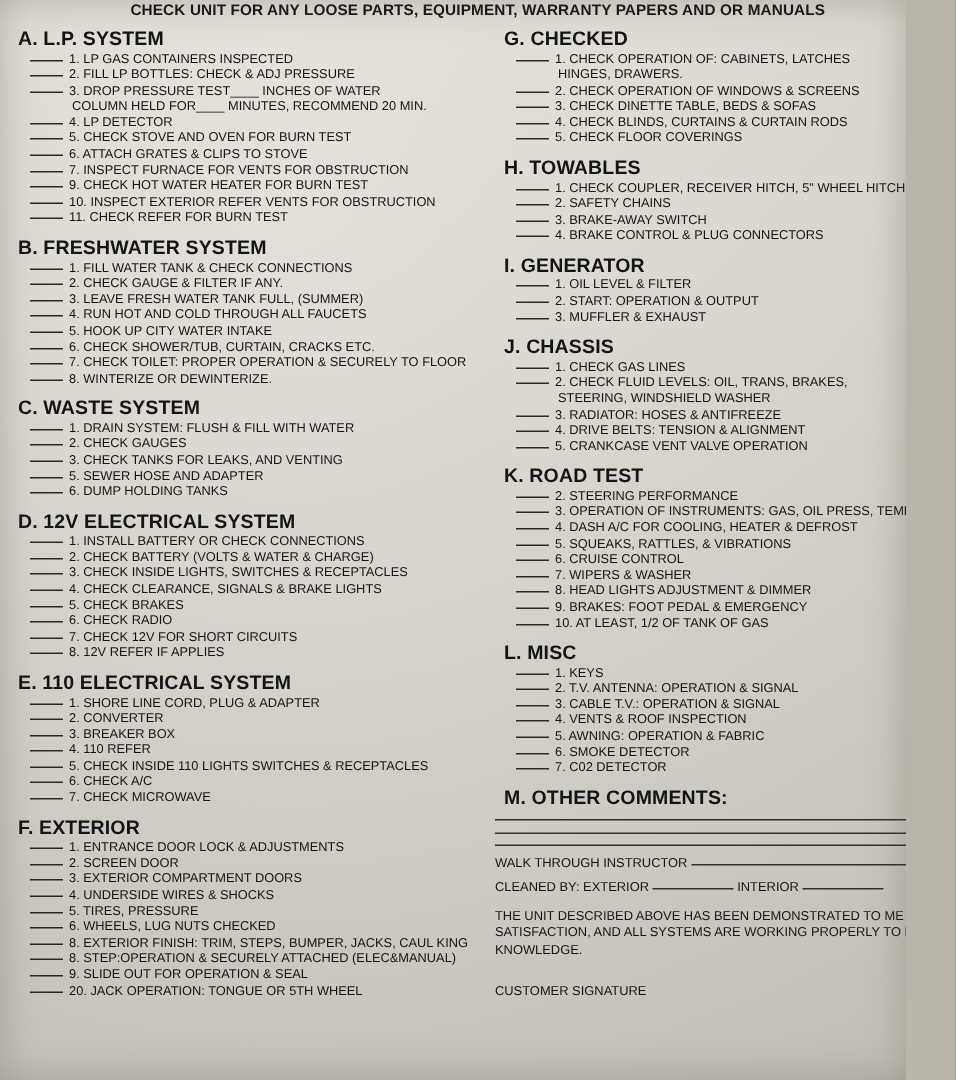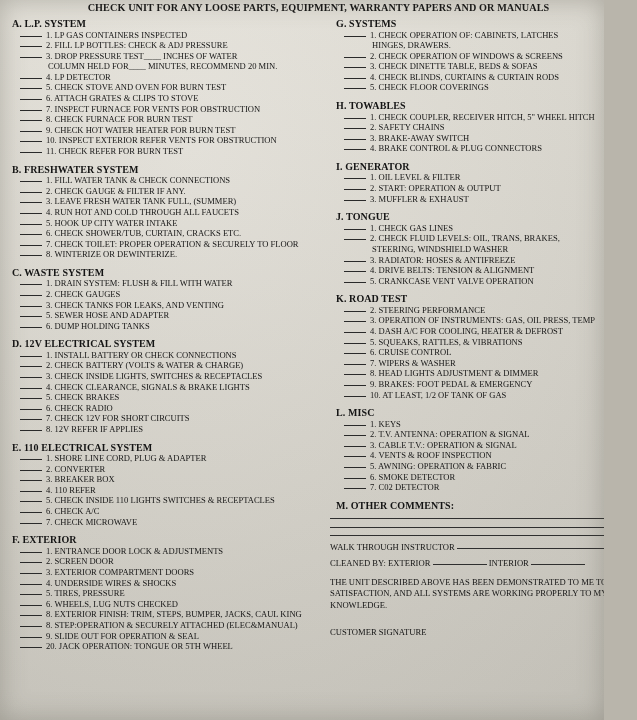--- a/index.html
+++ b/index.html
@@ -5,21 +5,21 @@
   html, body {
     margin: 0;
     padding: 0;
     background: #b9b5ab;
   }
   .page {
     position: relative;
     width: 604px;
     height: 720px;
     background: #15803d;
-    font-family: Liberation Serif, serif;
+    font-family: Liberation Sans, sans-serif;
     color: #141414;
     overflow: hidden;
     box-sizing: border-box;
   }
   .paper {
     position: absolute;
     left: 0;
     top: 0;
     width: 637px;
     height: 720px;
@@ -48,21 +48,21 @@
     width: 322px;
   }
   .col-right {
     left: 330px;
     width: 303px;
   }
   .section {
     margin-bottom: 7px;
   }
   .sec-head {
-    font-size: 10px;
+    font-size: 13px;
     font-weight: bold;
     letter-spacing: 0.1px;
     margin-bottom: 0.5px;
     padding-left: 6px;
   }
   ul.items {
     list-style: none;
     margin: 0;
     padding: 0;
   }
@@ -134,21 +134,20 @@
       <div class="sec-head">A.  L.P. SYSTEM</div>
       <ul class="items">
         <li><span class="blank"></span><span>1. LP GAS CONTAINERS INSPECTED</span></li>
         <li><span class="blank"></span><span>2. FILL LP BOTTLES: CHECK &amp; ADJ PRESSURE</span></li>
         <li><span class="blank"></span><span>3. DROP PRESSURE TEST____ INCHES OF WATER</span></li>
         <li class="sub"><span>COLUMN HELD FOR____ MINUTES, RECOMMEND 20 MIN.</span></li>
         <li><span class="blank"></span><span>4. LP DETECTOR</span></li>
         <li><span class="blank"></span><span>5. CHECK STOVE AND OVEN FOR BURN TEST</span></li>
         <li><span class="blank"></span><span>6. ATTACH GRATES &amp; CLIPS TO STOVE</span></li>
         <li><span class="blank"></span><span>7. INSPECT FURNACE FOR VENTS FOR OBSTRUCTION</span></li>
-        <li><span class="blank"></span><span>8. CHECK FURNACE FOR BURN TEST</span></li>
         <li><span class="blank"></span><span>9. CHECK HOT WATER HEATER FOR BURN TEST</span></li>
         <li><span class="blank"></span><span>10. INSPECT EXTERIOR REFER VENTS FOR OBSTRUCTION</span></li>
         <li><span class="blank"></span><span>11. CHECK REFER FOR BURN TEST</span></li>
       </ul>
     </div>
 
     <div class="section">
       <div class="sec-head">B.  FRESHWATER SYSTEM</div>
       <ul class="items">
         <li><span class="blank"></span><span>1. FILL WATER TANK &amp; CHECK CONNECTIONS</span></li>
@@ -214,21 +213,21 @@
         <li><span class="blank"></span><span>9. SLIDE OUT FOR OPERATION &amp; SEAL</span></li>
         <li><span class="blank"></span><span>20. JACK OPERATION: TONGUE OR 5TH WHEEL</span></li>
       </ul>
     </div>
 
   </div>
 
   <div class="col col-right">
 
     <div class="section">
-      <div class="sec-head">G.  SYSTEMS</div>
+      <div class="sec-head">G.  CHECKED</div>
       <ul class="items">
         <li><span class="blank"></span><span>1. CHECK OPERATION OF: CABINETS, LATCHES</span></li>
         <li class="sub"><span>HINGES, DRAWERS.</span></li>
         <li><span class="blank"></span><span>2. CHECK OPERATION OF WINDOWS &amp; SCREENS</span></li>
         <li><span class="blank"></span><span>3. CHECK DINETTE TABLE, BEDS &amp; SOFAS</span></li>
         <li><span class="blank"></span><span>4. CHECK BLINDS, CURTAINS &amp; CURTAIN RODS</span></li>
         <li><span class="blank"></span><span>5. CHECK FLOOR COVERINGS</span></li>
       </ul>
     </div>
 
@@ -245,21 +244,21 @@
     <div class="section">
       <div class="sec-head">I.  GENERATOR</div>
       <ul class="items">
         <li><span class="blank"></span><span>1. OIL LEVEL &amp; FILTER</span></li>
         <li><span class="blank"></span><span>2. START: OPERATION &amp; OUTPUT</span></li>
         <li><span class="blank"></span><span>3. MUFFLER &amp; EXHAUST</span></li>
       </ul>
     </div>
 
     <div class="section">
-      <div class="sec-head">J.  TONGUE</div>
+      <div class="sec-head">J.  CHASSIS</div>
       <ul class="items">
         <li><span class="blank"></span><span>1. CHECK GAS LINES</span></li>
         <li><span class="blank"></span><span>2. CHECK FLUID LEVELS: OIL, TRANS, BRAKES,</span></li>
         <li class="sub"><span>STEERING, WINDSHIELD WASHER</span></li>
         <li><span class="blank"></span><span>3. RADIATOR: HOSES &amp; ANTIFREEZE</span></li>
         <li><span class="blank"></span><span>4. DRIVE BELTS: TENSION &amp; ALIGNMENT</span></li>
         <li><span class="blank"></span><span>5. CRANKCASE VENT VALVE OPERATION</span></li>
       </ul>
     </div>
 

